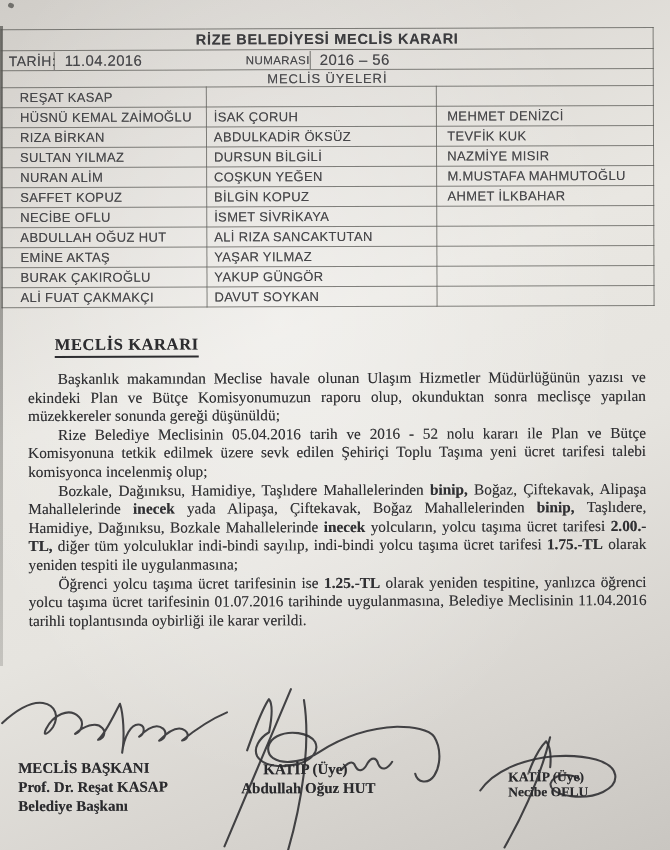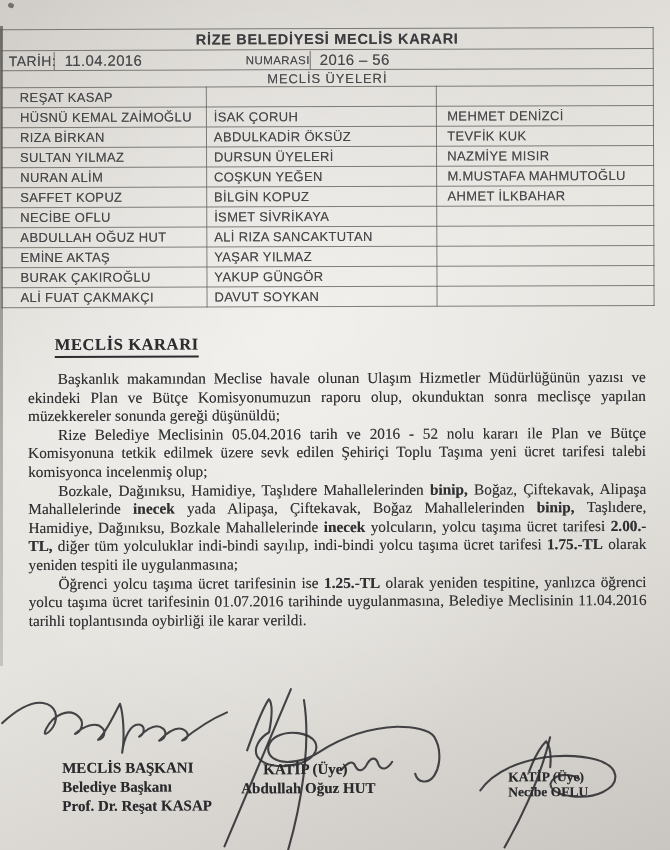--- a/index.html
+++ b/index.html
@@ -43,21 +43,21 @@
     font-family:"Liberation Serif",serif;font-weight:bold;font-size:16.5px;
     letter-spacing:.6px;color:#2d2d30;border-bottom:2px solid #2d2d30;padding-bottom:1px;}
   .paras{margin:12px 24px 0 28px;font-family:"Liberation Serif",serif;
     font-size:15.3px;line-height:18.6px;text-align:justify;color:#303033;}
   .paras p{margin:0;text-indent:30px;}
   .paras .b{font-weight:bold;}
 
   
   .sig-block{position:absolute;font-family:"Liberation Serif",serif;font-weight:bold;color:#2a2a2d;}
   .sig-block div{white-space:nowrap;}
-  .sig-left{left:17px;top:758px;font-size:15px;line-height:19px;margin-left:44px;}
+  .sig-left{left:17px;top:758px;font-size:15px;line-height:19px;}
   .sig-mid{left:240px;top:760px;font-size:15px;line-height:19px;}
   .sig-mid .role{padding-left:22px;}
   .sig-right{left:507px;top:770px;font-size:13.5px;line-height:15px;}
   svg.sig-overlay{position:absolute;left:0;top:0;pointer-events:none;}
   .ink{fill:none;stroke:#2c2c30;stroke-width:2.1;stroke-linecap:round;stroke-linejoin:round;opacity:.88;}
 </style>
 </head>
 <body>
 
 <div class="page" data-name="scanned-document-page">
@@ -103,21 +103,21 @@
             <td data-name="member-cell">İSAK ÇORUH</td>
             <td data-name="member-cell">MEHMET DENİZCİ</td>
           </tr>
           <tr data-name="member-row">
             <td data-name="member-cell">RIZA BİRKAN</td>
             <td data-name="member-cell">ABDULKADİR ÖKSÜZ</td>
             <td data-name="member-cell">TEVFİK KUK</td>
           </tr>
           <tr data-name="member-row">
             <td data-name="member-cell">SULTAN YILMAZ</td>
-            <td data-name="member-cell">DURSUN ÜYELERİ</td>
+            <td data-name="member-cell">DURSUN BİLGİLİ</td>
             <td data-name="member-cell">NAZMİYE MISIR</td>
           </tr>
           <tr data-name="member-row">
             <td data-name="member-cell">NURAN ALİM</td>
             <td data-name="member-cell">COŞKUN YEĞEN</td>
             <td data-name="member-cell">M.MUSTAFA MAHMUTOĞLU</td>
           </tr>
           <tr data-name="member-row">
             <td data-name="member-cell">SAFFET KOPUZ</td>
             <td data-name="member-cell">BİLGİN KOPUZ</td>
@@ -157,22 +157,22 @@
 
     <div class="paras" data-name="decision-paragraphs">
         <p data-name="decision-paragraph"><span>Başkanlık makamından Meclise havale olunan Ulaşım Hizmetler Müdürlüğünün yazısı ve ekindeki Plan ve Bütçe Komisyonumuzun raporu olup, okunduktan sonra meclisçe yapılan müzekkereler sonunda gereği düşünüldü;</span></p>
         <p data-name="decision-paragraph"><span>Rize Belediye Meclisinin 05.04.2016 tarih ve 2016 - 52 nolu kararı ile Plan ve Bütçe Komisyonuna tetkik edilmek üzere sevk edilen Şehiriçi Toplu Taşıma yeni ücret tarifesi talebi komisyonca incelenmiş olup;</span></p>
         <p data-name="decision-paragraph"><span>Bozkale, Dağınıksu, Hamidiye, Taşlıdere Mahallelerinden </span><span class="b">binip,</span><span> Boğaz, Çiftekavak, Alipaşa Mahallelerinde </span><span class="b">inecek</span><span> yada Alipaşa, Çiftekavak, Boğaz Mahallelerinden </span><span class="b">binip,</span><span> Taşlıdere, Hamidiye, Dağınıksu, Bozkale Mahallelerinde </span><span class="b">inecek</span><span> yolcuların, yolcu taşıma ücret tarifesi </span><span class="b">2.00.-TL,</span><span> diğer tüm yolculuklar indi-bindi sayılıp, indi-bindi yolcu taşıma ücret tarifesi </span><span class="b">1.75.-TL</span><span> olarak yeniden tespiti ile uygulanmasına;</span></p>
         <p data-name="decision-paragraph"><span>Öğrenci yolcu taşıma ücret tarifesinin ise </span><span class="b">1.25.-TL</span><span> olarak yeniden tespitine, yanlızca öğrenci yolcu taşıma ücret tarifesinin 01.07.2016 tarihinde uygulanmasına, Belediye Meclisinin 11.04.2016 tarihli toplantısında oybirliği ile karar verildi.</span></p>
       </div>
 
     <div class="sig-block sig-left" data-name="signature-block-meclis-baskani">
       <div data-name="signer-role">MECLİS BAŞKANI</div>
+      <div data-name="signer-name">Prof. Dr. Reşat KASAP</div>
       <div data-name="signer-title">Belediye  Başkanı</div>
-      <div data-name="signer-name">Prof. Dr. Reşat KASAP</div>
     </div>
 
     <div class="sig-block sig-mid" data-name="signature-block-katip-hut">
       <div class="role" data-name="signer-role">KATİP (Üye)</div>
       <div data-name="signer-name">Abdullah Oğuz HUT</div>
     </div>
 
     <div class="sig-block sig-right" data-name="signature-block-katip-oflu">
       <div data-name="signer-role">KATİP (Üye)</div>
       <div data-name="signer-name">Necibe OFLU</div>

